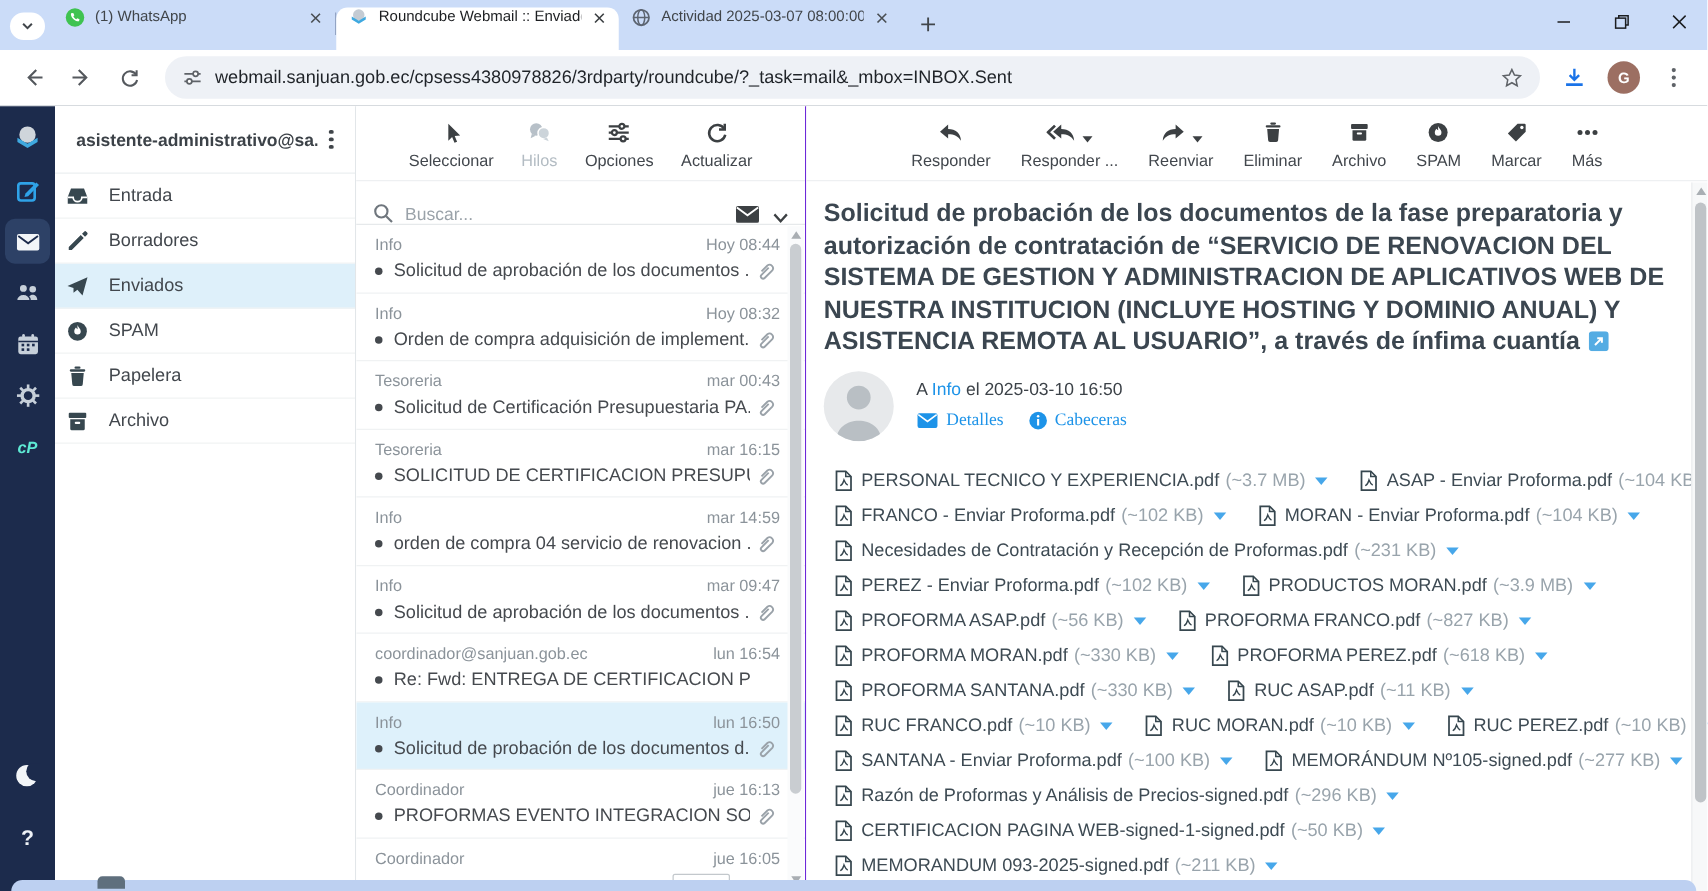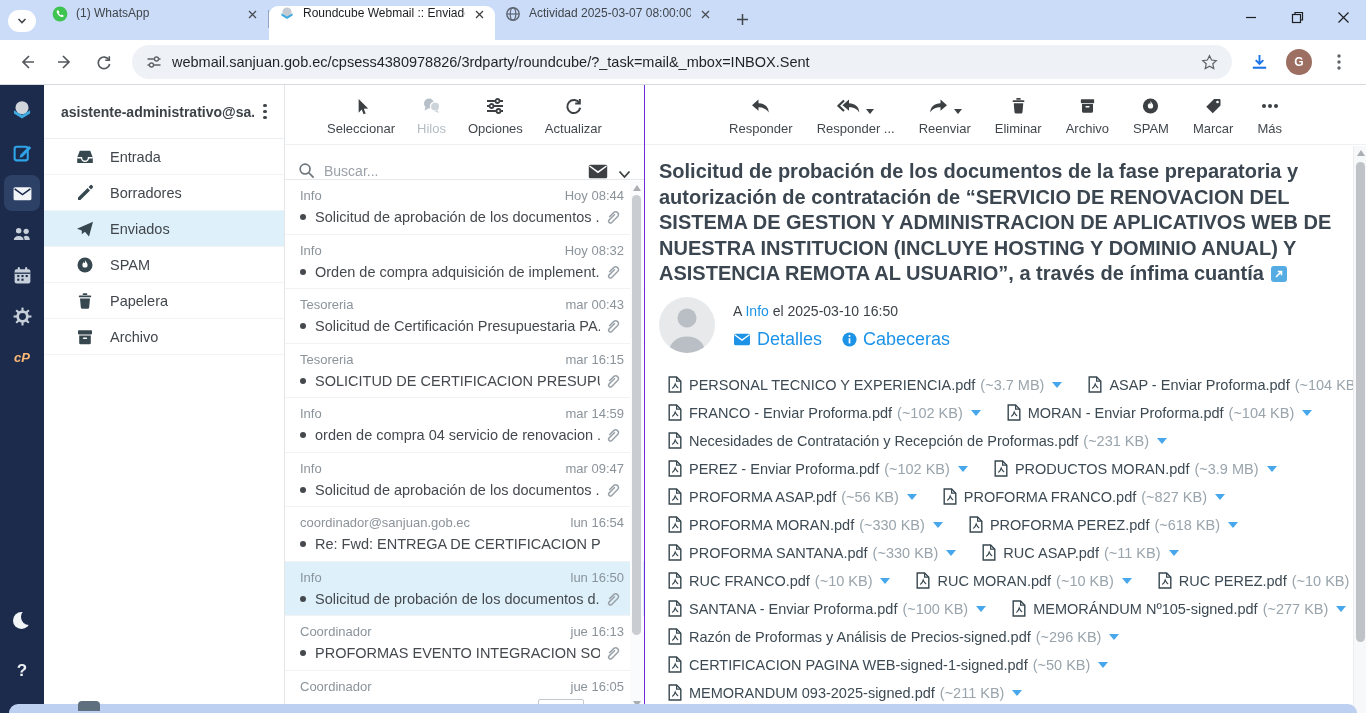--- a/index.html
+++ b/index.html
@@ -28,33 +28,33 @@
   .avatar-chip { width:26px; height:26px; border-radius:50%; background:#9c6f62; color:#fff; font-size:12px; font-weight:bold; display:flex; align-items:center; justify-content:center; margin:0 8px; }
 
   
   .content { display:flex; height:628px; position:relative; background:#fff; }
 
   
   .rail { width:44px; background:#1c2b4c; display:flex; flex-direction:column; align-items:center; padding-top:8px; position:relative; flex:0 0 44px; }
   .rail-item { width:36px; height:36px; display:flex; align-items:center; justify-content:center; margin-bottom:5px; border-radius:8px; }
   .rail-item.active { background:#2d4166; }
   .rail-q { color:#eef2f6; font-size:17px; font-weight:bold; }
-  .rail-cp { color:#fdba74; font-size:13px; font-weight:bold; font-style:italic; }
+  .rail-cp { color:#5eead4; font-size:13px; font-weight:bold; font-style:italic; }
   .rail-moon { position:absolute; top:518px; } .rail-help { position:absolute; top:568px; } .rail-power { position:absolute; top:610px; }
   .crescent { position:relative; width:20px; height:20px; overflow:hidden; }
   .crescent .c1 { position:absolute; left:1px; top:1px; width:17px; height:17px; border-radius:50%; background:#f2f5f8; }
   .crescent .c2 { position:absolute; left:9px; top:-2px; width:16px; height:16px; border-radius:50%; background:#1c2b4c; }
 
   
   .folders { width:241px; flex:0 0 241px; border-right:1px solid #e2e6e9; background:#fff; }
   .account { height:54px; display:flex; align-items:center; padding:0 8px 0 17px; border-bottom:1px solid #eceff1; }
   .account-name { flex:1; font-size:14px; font-weight:bold; color:#3c4248; white-space:nowrap; overflow:hidden; }
   .kebab { width:22px; display:flex; flex-direction:column; align-items:center; gap:2.5px; }
   .kebab i { width:3.4px; height:3.4px; border-radius:50%; background:#40454a; }
-  .folder { height:36px; display:flex; align-items:center; padding:0 31px; font-size:14.5px; color:#42474d; border-bottom:1px solid #f1f3f4; }
+  .folder { height:36px; display:flex; align-items:center; padding:0 8px; font-size:14.5px; color:#42474d; border-bottom:1px solid #f1f3f4; }
   .folder.selected { background:#def0fa; }
   .f-icon { width:20px; height:20px; margin-right:15px; flex:0 0 20px; }
 
   
   .list { width:360px; flex:0 0 360px; border-right:1px solid #6d28d9; display:flex; flex-direction:column; position:relative; background:#fff; }
   .panel-toolbar { height:60px; display:flex; justify-content:center; gap:22px; padding-top:9px; border-bottom:1px solid #eef0f2; background:#fff; }
   .tool-btn { display:flex; flex-direction:column; align-items:center; font-size:13px; color:#42474d; }
   .tool-btn .icon-row { height:24px; display:flex; align-items:center; }
   .tool-btn .lbl { margin-top:3px; white-space:nowrap; }
   .tool-btn.disabled { color:#b3bcc3; }
@@ -81,21 +81,21 @@
   
   .reading { flex:1; display:flex; flex-direction:column; position:relative; min-width:0; background:#fff; }
   .read-toolbar { height:60px; display:flex; justify-content:center; gap:24px; padding-top:9px; border-bottom:1px solid #eef0f2; }
   .read-body { flex:1; padding:14px 30px 0 14px; overflow:hidden; }
   .subject { font-size:20px; font-weight:bold; color:#3b4650; line-height:25.5px; max-width:700px; }
   .ext-link { display:inline-block; vertical-align:-2px; margin-left:7px; }
   .sender-row { display:flex; margin-top:10px; }
   .avatar-big { width:56px; height:56px; border-radius:50%; background:#e7e9eb; overflow:hidden; display:flex; align-items:flex-end; justify-content:center; }
   .sender-info { margin-left:18px; padding-top:6px; font-size:14px; color:#3c4248; }
   .blue-link { color:#1d93e8; }
-  .meta-links { display:flex; gap:20px; margin-top:10px; font-size:18px; }
+  .meta-links { display:flex; gap:20px; margin-top:10px; font-size:14px;font-family:Liberation Serif, serif; }
   .meta-link { display:flex; align-items:center; gap:6px; color:#1d93e8; }
   .attachments { margin-top:18px; padding-left:9px; }
   .att-row { display:flex; gap:26px; height:28px; align-items:center; }
   .att { display:flex; align-items:center; font-size:14.5px; color:#3d4a53; white-space:nowrap; }
   .att .pdf-ic { margin-right:7px; display:flex; }
   .att .size { color:#99a4ac; margin-left:5px; }
   .att .caret { width:0; height:0; border-left:5px solid transparent; border-right:5px solid transparent; border-top:6px solid #47a7ea; margin-left:8px; }
   .read-scroll { position:absolute; right:0; top:61px; bottom:0; width:13px; background:#f7f8f9; border-left:1px solid #ecedef; }
   .read-thumb { position:absolute; left:2px; top:16px; width:9px; height:480px; background:#bfc3c7; border-radius:5px; }
 

